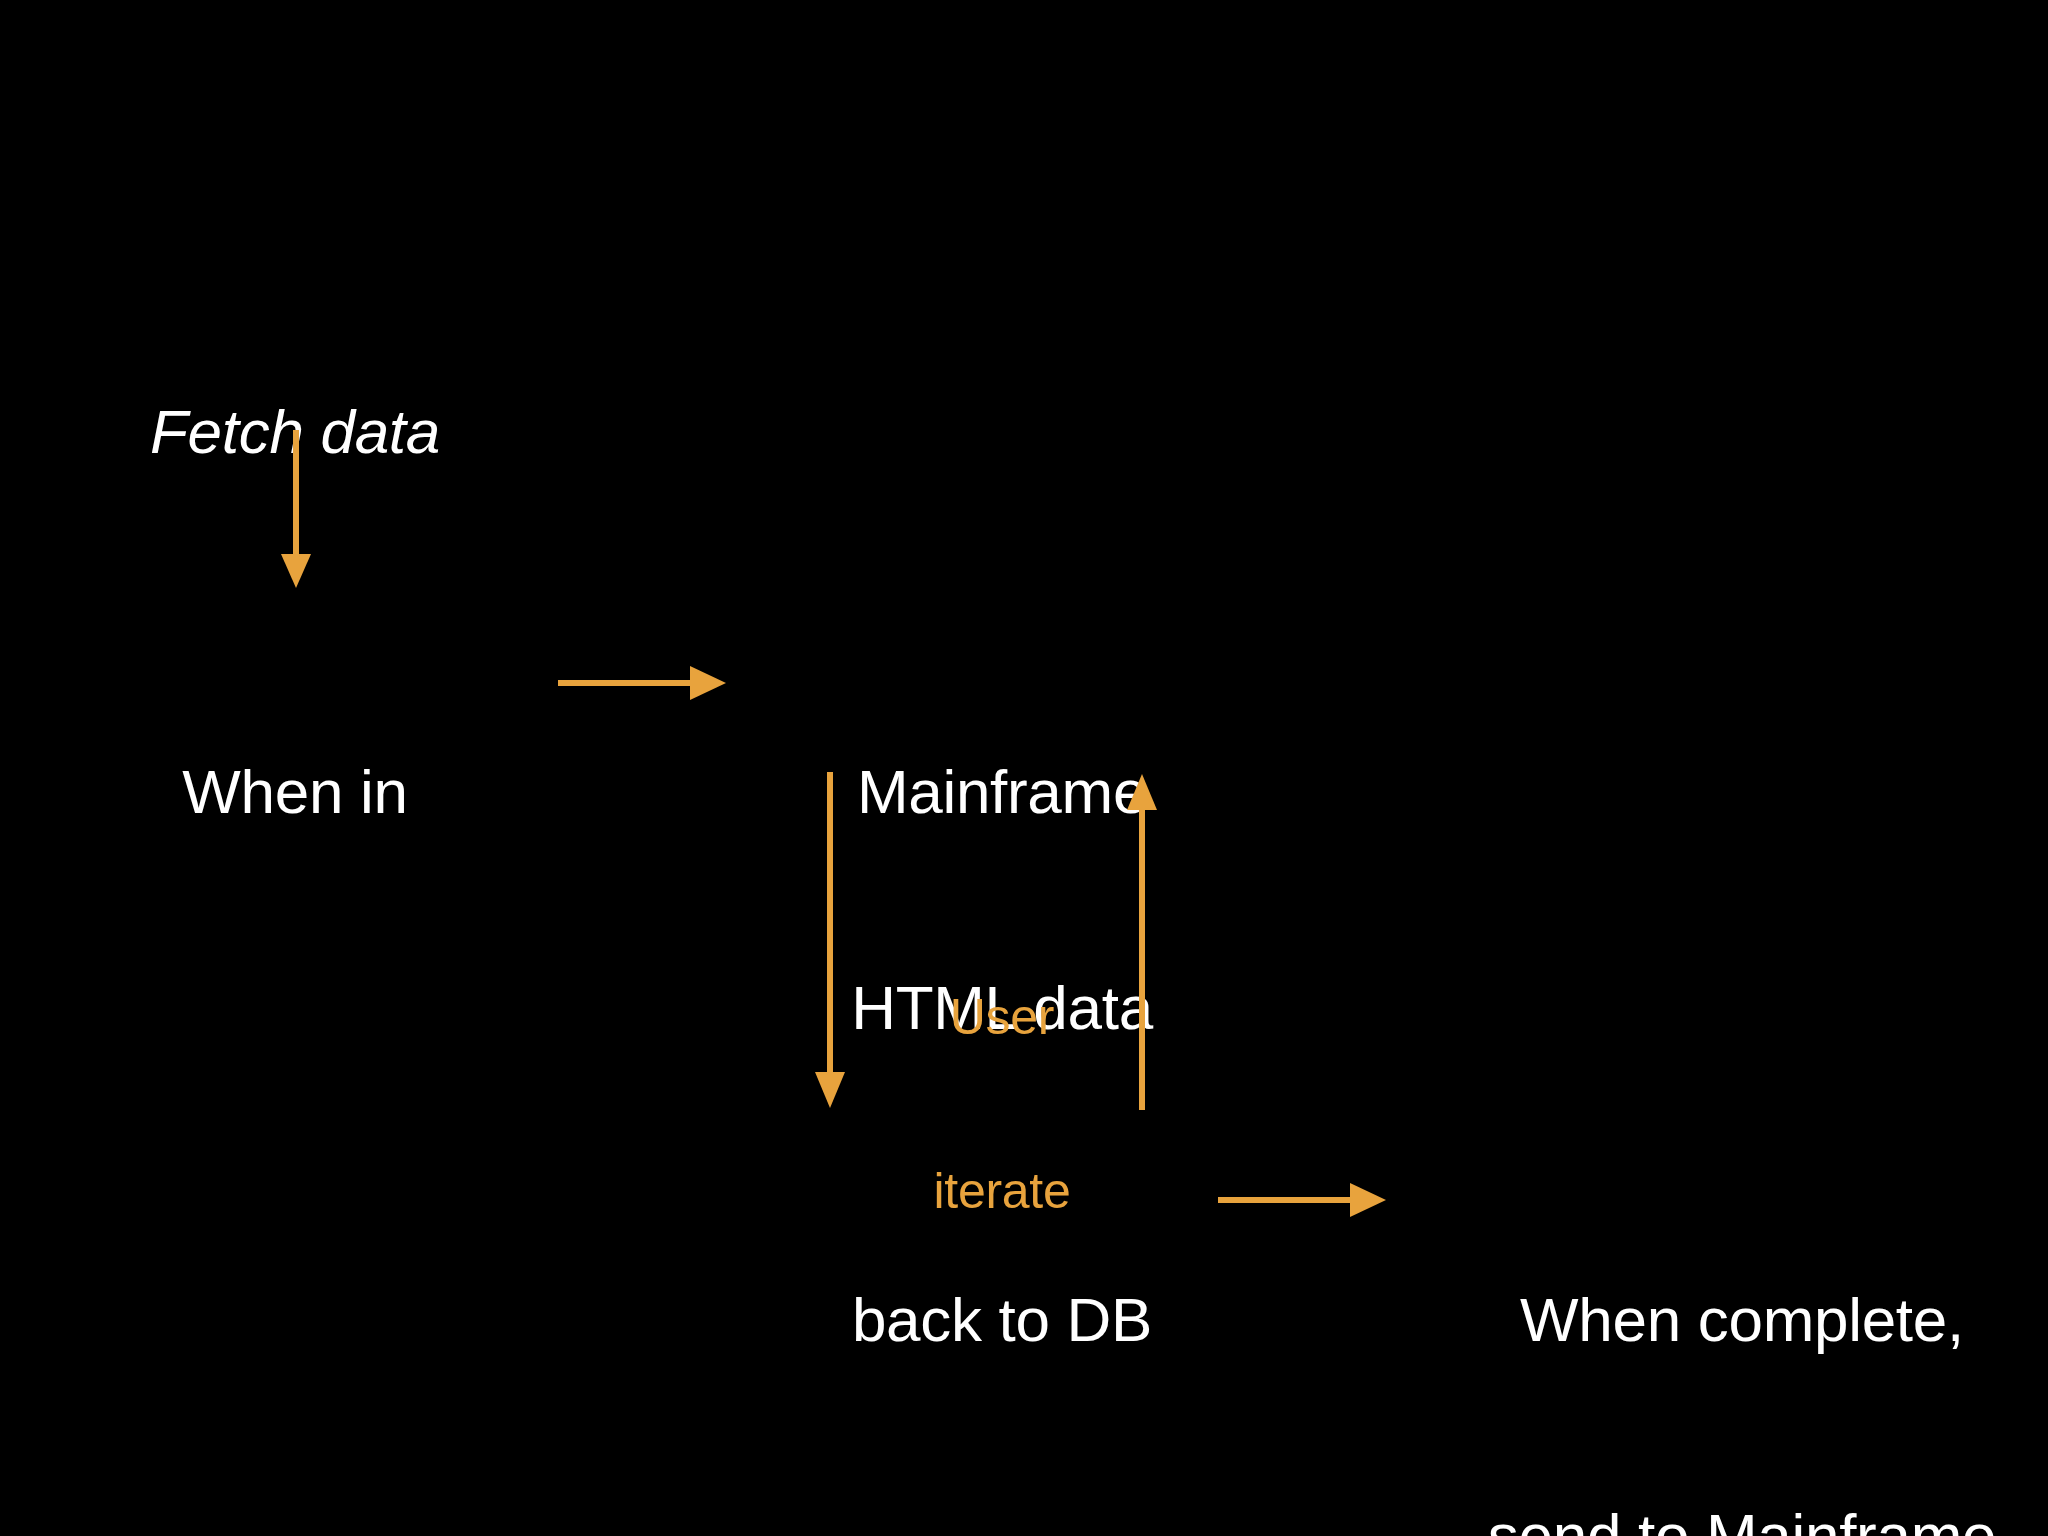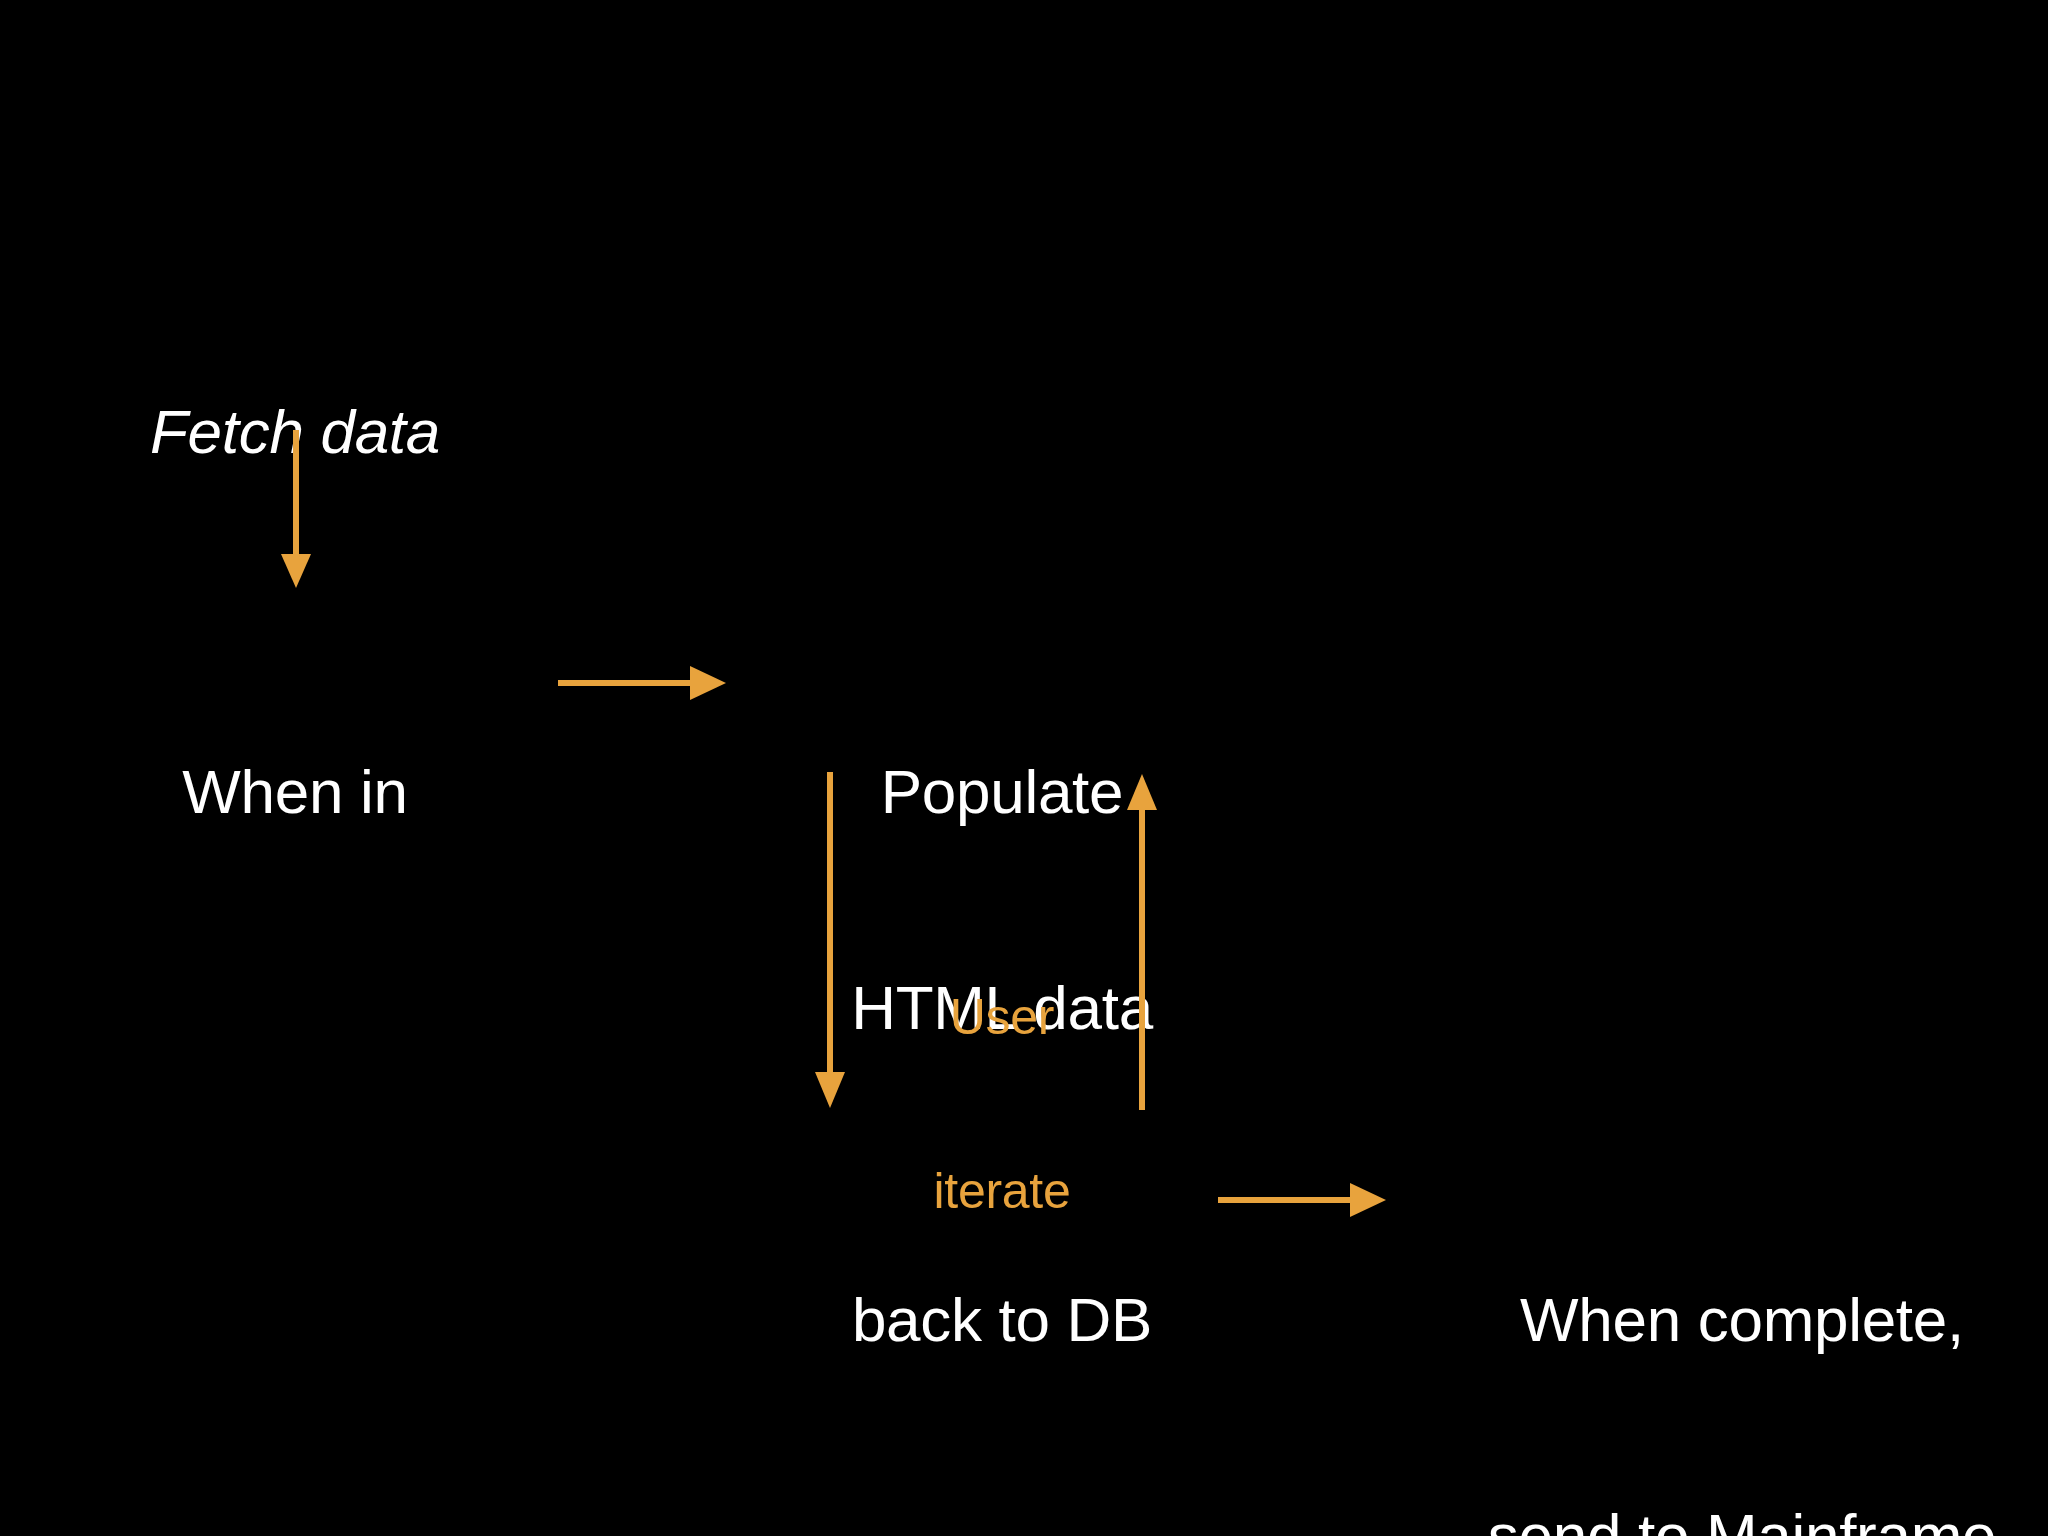--- a/index.html
+++ b/index.html
@@ -70,21 +70,21 @@
 
   <div class="node" id="node-fetch">
     <span class="line">Fetch data</span>
   </div>
 
   <div class="node" id="node-store">
     <span class="line">When in</span>
   </div>
 
   <div class="node" id="node-populate">
-    <span class="line">Populate</span>
+    <span class="line">Mainframe</span>
     <span class="line">HTML data</span>
   </div>
 
   <div class="node" id="node-submit">
     <span class="line">back to DB</span>
   </div>
 
   <div class="node" id="node-mainframe">
     <span class="line">When complete,</span>
     <span class="line">send to Mainframe</span>

